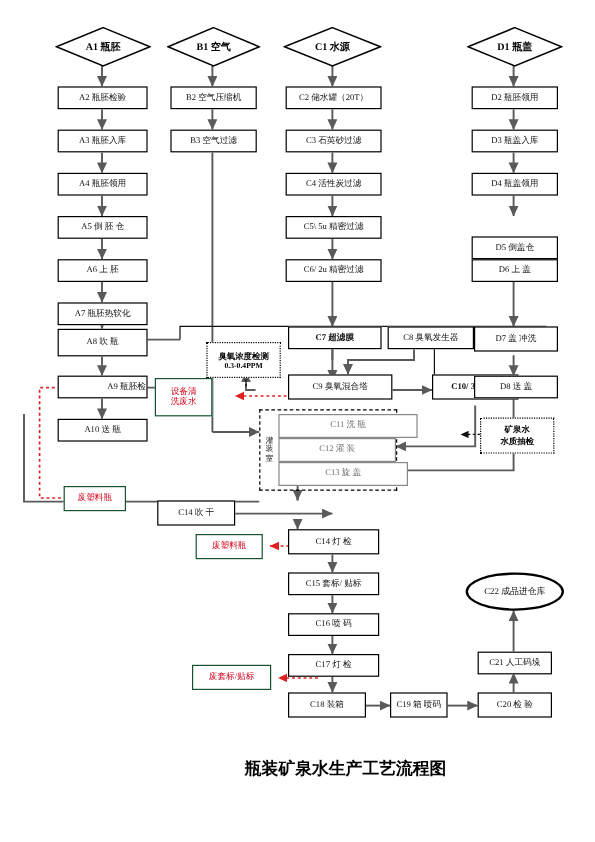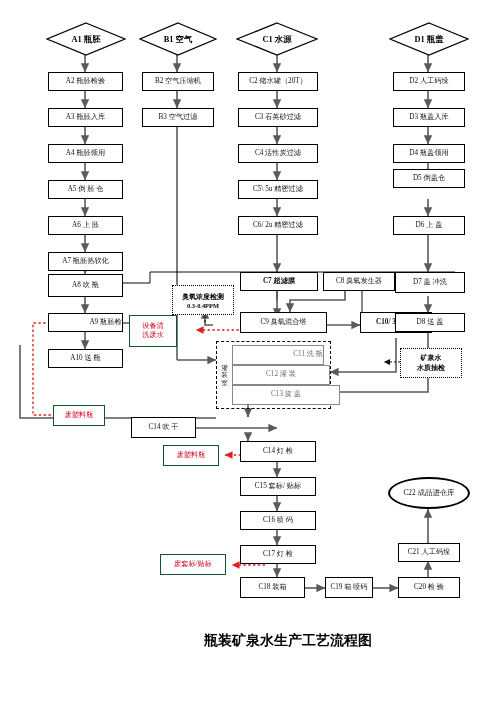--- a/index.html
+++ b/index.html
@@ -227,21 +227,21 @@
   <div class="node" style="left:360px;top:312px;width:72px;height:21px;font-weight:bold;">
       <span>C10/ 3u 钛滤</span>
     </div>
 
   <div class="dashbox" style="left:216px;top:341px;width:115px;height:68px;"></div>
   <div class="vtext" style="left:218px;top:345px;width:13px;height:60px;">
     <span>灌</span>
     <span>装</span>
     <span>室</span>
   </div>
-  <div class="node grey" style="left:232px;top:345px;width:92px;height:20px;justify-content:flex-end;">
+  <div class="node grey" style="left:232px;top:345px;width:116px;height:20px;">
       <span>C11 洗   瓶</span>
     </div>
   <div class="node grey" style="left:232px;top:365px;width:98px;height:20px;">
       <span>C12 灌   装</span>
     </div>
   <div class="node grey" style="left:232px;top:385px;width:108px;height:20px;">
       <span>C13 旋   盖</span>
     </div>
 
   <div class="node" style="left:131px;top:417px;width:65px;height:21px;">
@@ -275,29 +275,29 @@
       <span>C22 成品进仓库</span>
     </div>
 
   <div class="dia" style="left:389px;top:22px;width:80px;height:34px;">
     <svg class="shape" viewBox="0 0 80 34">
         <polygon points="40,1 79,17 40,33 1,17" fill="#fff" stroke="#000" stroke-width="1.3"></polygon>
       </svg>
     <span>D1 瓶盖</span>
   </div>
   <div class="node" style="left:393px;top:72px;width:72px;height:19px;">
-      <span>D2 人工码垛</span>
+      <span>D2 瓶胚领用</span>
     </div>
   <div class="node" style="left:393px;top:108px;width:72px;height:19px;">
       <span>D3 瓶盖入库</span>
     </div>
   <div class="node" style="left:393px;top:144px;width:72px;height:19px;">
       <span>D4 瓶盖领用</span>
     </div>
-  <div class="node" style="left:393px;top:169px;width:72px;height:19px;">
+  <div class="node" style="left:393px;top:197px;width:72px;height:19px;">
       <span>D5 倒盖仓</span>
     </div>
   <div class="node" style="left:393px;top:216px;width:72px;height:19px;">
       <span>D6 上   盖</span>
     </div>
   <div class="node" style="left:395px;top:272px;width:70px;height:21px;">
       <span>D7 盖 冲洗</span>
     </div>
   <div class="node" style="left:395px;top:313px;width:70px;height:19px;">
       <span>D8 送   盖</span>

